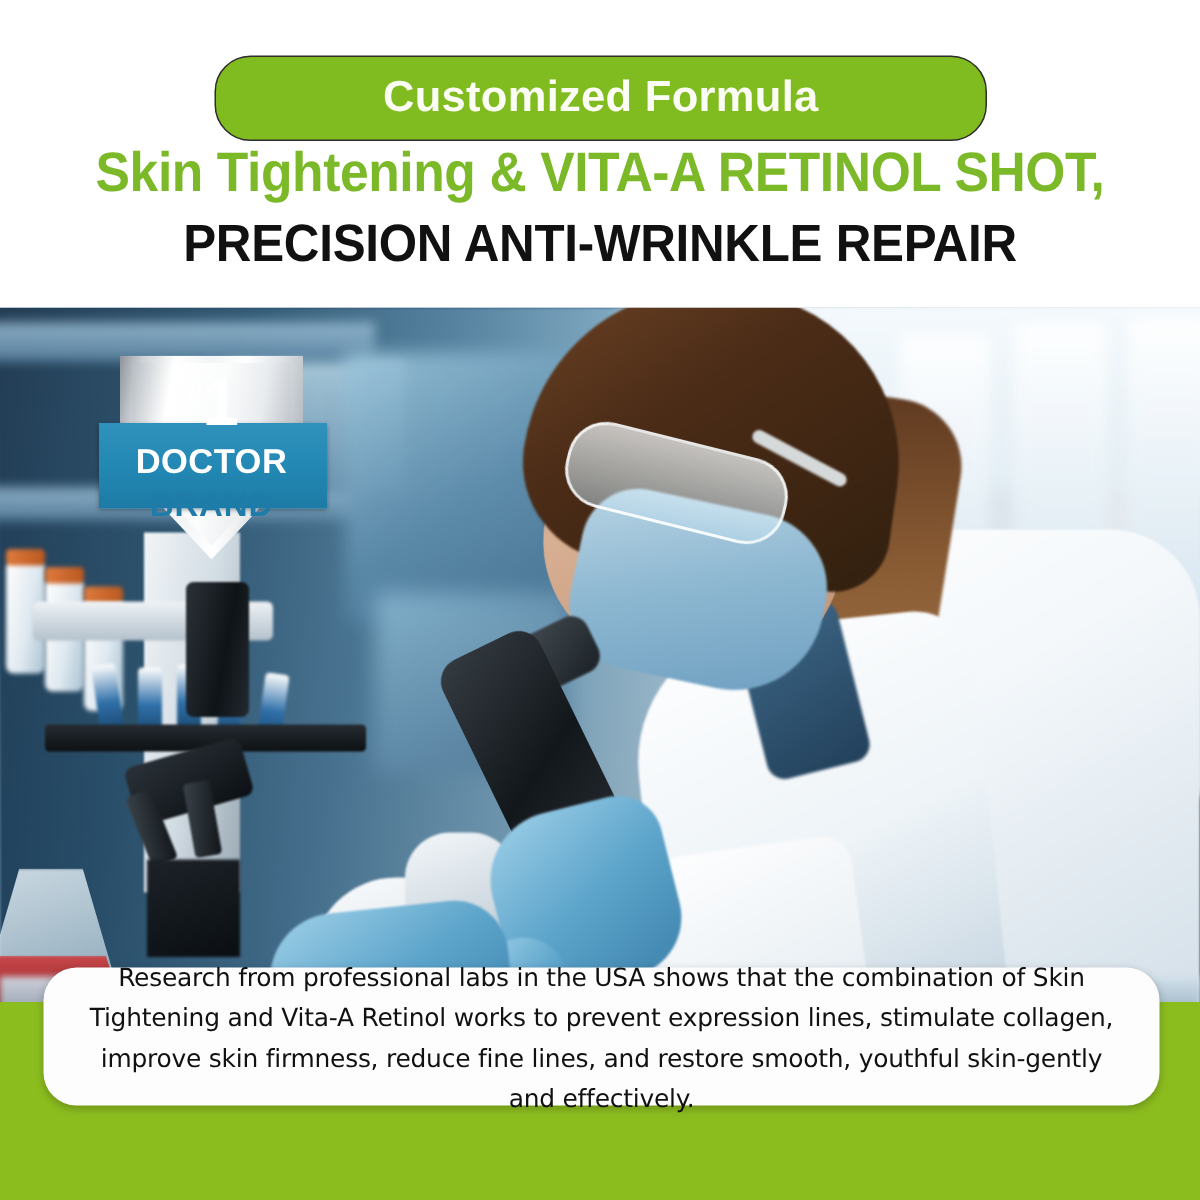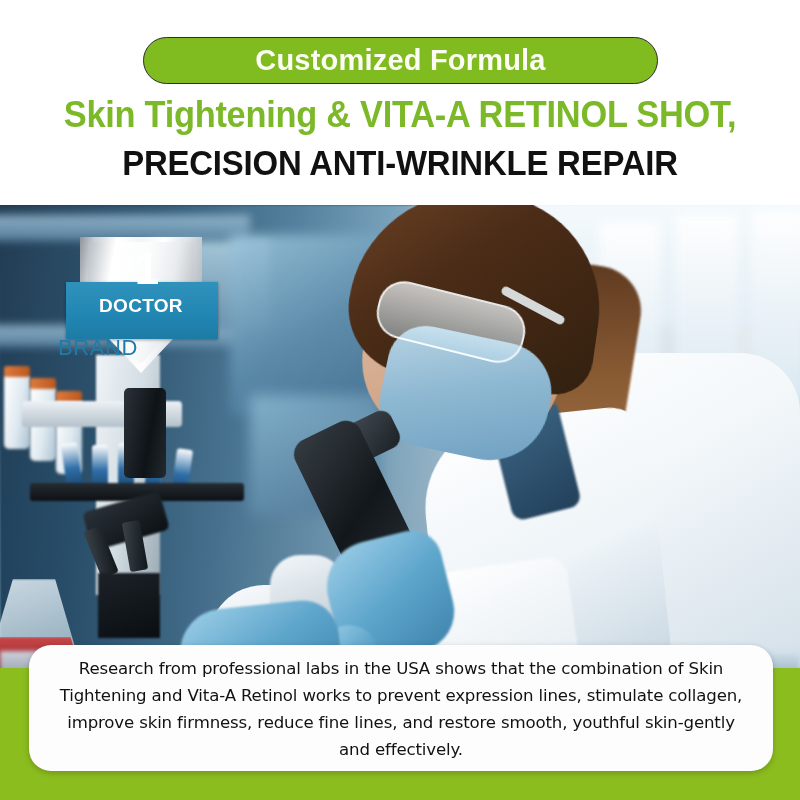--- a/index.html
+++ b/index.html
@@ -28,21 +28,21 @@
     height: 205px;
     background: #ffffff;
     z-index: 5;
   }
 
   .pill {
     position: absolute;
     left: 143px;
     top: 37px;
     width: 515px;
-    height: 47px;
+    height: 57px;
     border-radius: 24px;
     background: #80bb1f;
     border: 1.5px solid #2d2d2d;
     box-sizing: border-box;
     display: flex;
     align-items: center;
     justify-content: center;
   }
   .pill-label {
     color: #fbfdf4;
@@ -402,30 +402,30 @@
     left: 0;
     width: 166px;
     text-align: center;
     color: #ffffff;
     font-family: "Liberation Sans Narrow", "Liberation Sans", sans-serif;
     font-weight: bold;
     line-height: 1;
     z-index: 3;
     white-space: nowrap;
   }
-  .badge-doctor { top: 59px;  font-size: 19px; letter-spacing: 0.3px; }
+  .badge-doctor { top: 59px;  font-size: 23px; letter-spacing: 0.3px; }
   .badge-rec    { top: 79px;  font-size: 19px; letter-spacing: -0.2px; }
   .badge-brand {
     position: absolute;
-    left: 0; top: 100px;
+    left: 0; top: 89px;
     width: 166px;
-    text-align: left;
+    text-align: center;
     color: #1f7ba8;
     font-family: "Liberation Sans Narrow", "Liberation Sans", sans-serif;
-    font-weight: normal;
+    font-weight: bold;
     font-size: 22px;
     letter-spacing: 0.6px;
     line-height: 1;
     z-index: 3;
   }
 
   
   .green-band {
     position: absolute;
     left: 0;
@@ -435,21 +435,21 @@
     background: #8cbd1f;
     z-index: 8;
   }
 
   
   .info-card {
     position: absolute;
     left: 29px;
     top: 645px;
     width: 744px;
-    height: 126px;
+    height: 92px;
     background: #fdfdfd;
     border-radius: 22px;
     box-shadow: 0 2px 6px rgba(0,0,0,0.22);
     z-index: 12;
     display: flex;
     align-items: center;
     justify-content: center;
     box-sizing: border-box;
     padding: 4px 26px 0 26px;
   }

